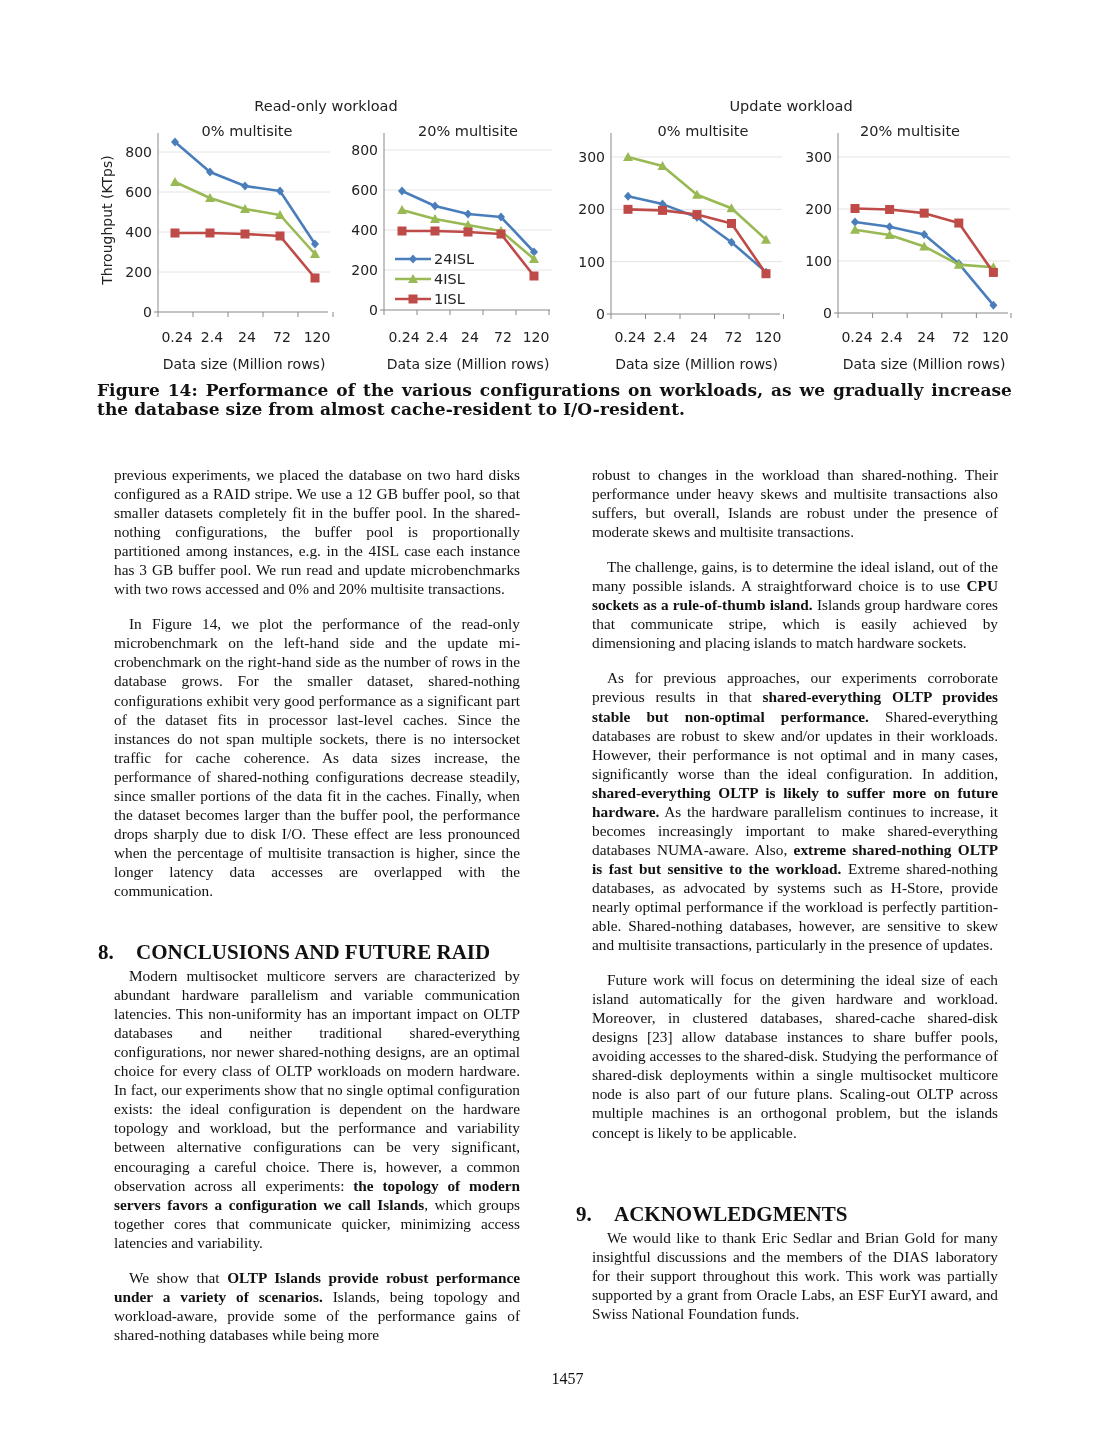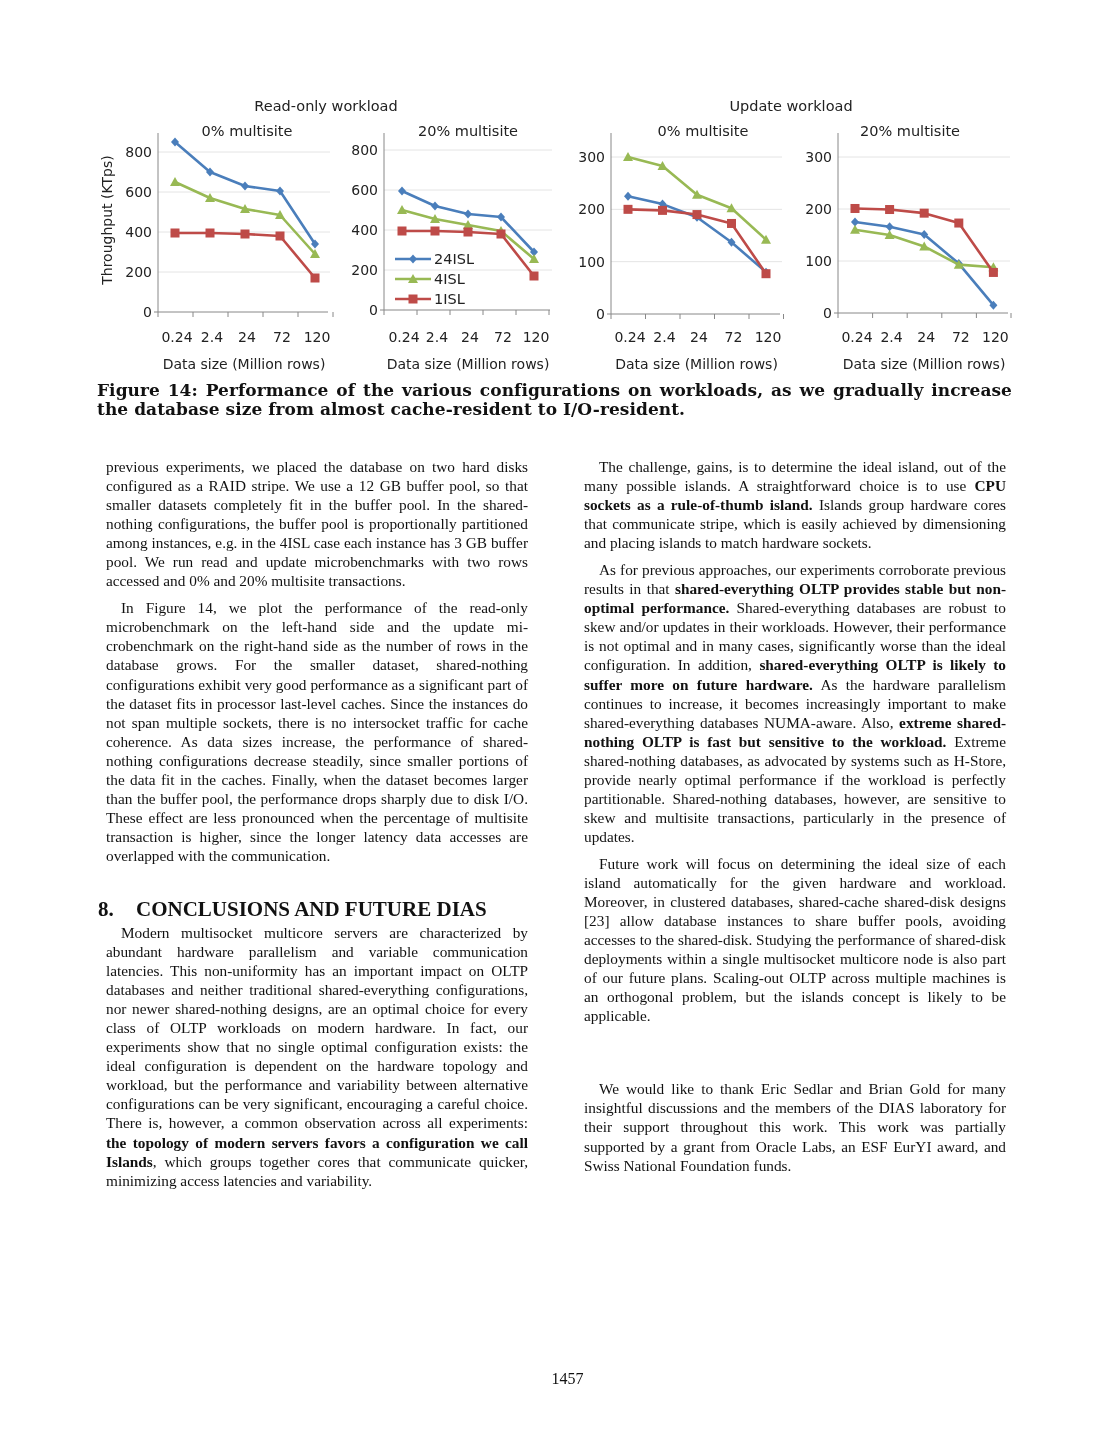--- a/index.html
+++ b/index.html
@@ -12,21 +12,21 @@
       font-family: "DejaVu Serif", serif; font-weight: bold; font-size: 17px; line-height: 19px;
       text-align: justify; letter-spacing: 0.05px;
     }
     .col {
       position: absolute; top: 449px; width: 438px;
       font-family: "Liberation Serif", serif; font-size: 15.3px; line-height: 19.05px;
       text-align: justify; hyphens: manual;
     }
     .col-left { left: 98px; }
     .col-right { left: 576px; }
-    .col p { margin: 8px; }
+    .col p { margin: 16px; }
     .col p.indent { text-indent: 15px; }
     .col b { font-weight: bold; }
     .section-heading {
       font-family: "Liberation Serif", serif; font-weight: bold; font-size: 21px;
       line-height: 24px; margin: 0; white-space: nowrap;
     }
     .section-heading .num { display: inline-block; width: 38px; }
     .page-number {
       position: absolute; left: 0; width: 1113px; top: 1370px; text-align: center;
       font-family: "Liberation Serif", serif; font-size: 16px; padding-left: 11px;
@@ -226,26 +226,31 @@
   </svg>
 </div>
 
 <div class="caption">Figure 14: Performance of the various configurations on workloads, as we gradually increase the database size from almost cache-resident to I/O-resident.</div>
 
 <div class="col col-left">
   <p>previous experiments, we placed the database on two hard disks configured as a RAID stripe. We use a 12 GB buffer pool, so that smaller datasets completely fit in the buffer pool. In the shared-nothing configurations, the buffer pool is proportionally partitioned among instances, e.g. in the 4ISL case each instance has 3 GB buffer pool. We run read and update microbenchmarks with two rows accessed and 0% and 20% multisite transactions.</p>
   <p class="indent">In Figure 14, we plot the performance of the read-only microbenchmark on the left-hand side and the update mi­crobenchmark on the right-hand side as the number of rows in the database grows. For the smaller dataset, shared-nothing configurations exhibit very good performance as a significant part of the dataset fits in processor last-level caches. Since the instances do not span multiple sockets, there is no inter­socket traffic for cache coherence. As data sizes increase, the performance of shared-nothing configurations decrease steadily, since smaller portions of the data fit in the caches. Finally, when the dataset becomes larger than the buffer pool, the performance drops sharply due to disk I/O. These effect are less pronounced when the percentage of multisite transaction is higher, since the longer latency data accesses are overlapped with the communication.</p>
   <div style="height:24px"></div>
   <h2 class="section-heading">
-    <span class="num">8.</span><span>CONCLUSIONS AND FUTURE DIAS</span>
+    <span class="num">8.</span><span>CONCLUSIONS AND FUTURE RAID</span>
   </h2>
   <p class="indent" style="margin-top:2px;"><span>Modern multisocket multicore servers are characterized by abundant hardware parallelism and variable communication latencies. This non-uniformity has an important impact on OLTP databases and neither traditional shared-everything configurations, nor newer shared-nothing designs, are an op­timal choice for every class of OLTP workloads on modern hardware. In fact, our experiments show that no single opti­mal configuration exists: the ideal configuration is dependent on the hardware topology and workload, but the performance and variability between alternative configurations can be very significant, encouraging a careful choice. There is, however, a common observation across all experiments: </span><b>the topol­ogy of modern servers favors a configuration we call Islands</b><span>, which groups together cores that communicate quicker, minimizing access latencies and variability.</span></p>
+  <p class="indent"><span>We show that </span><b>OLTP Islands provide robust perfor­mance under a variety of scenarios.</b><span> Islands, being topology and workload-aware, provide some of the perfor­mance gains of shared-nothing databases while being more</span></p>
 </div>
 
 <div class="col col-right">
+  <p>robust to changes in the workload than shared-nothing. Their performance under heavy skews and multisite transactions also suffers, but overall, Islands are robust under the presence of moderate skews and multisite transactions.</p>
   <p class="indent"><span>The challenge, gains, is to determine the ideal island, out of the many possible islands. A straightforward choice is to use </span><b>CPU sockets as a rule-of-thumb island.</b><span> Islands group hardware cores that communicate stripe, which is easily achieved by dimensioning and placing islands to match hardware sockets.</span></p>
   <p class="indent"><span>As for previous approaches, our experiments corroborate previous results in that </span><b>shared-everything OLTP pro­vides stable but non-optimal performance.</b><span> Shared-everything databases are robust to skew and/or updates in their workloads. However, their performance is not optimal and in many cases, significantly worse than the ideal config­uration. In addition, </span><b>shared-everything OLTP is likely to suffer more on future hardware.</b><span> As the hardware parallelism continues to increase, it becomes increasingly im­portant to make shared-everything databases NUMA-aware. Also, </span><b>extreme shared-nothing OLTP is fast but sensi­tive to the workload.</b><span> Extreme shared-nothing databases, as advocated by systems such as H-Store, provide nearly optimal performance if the workload is perfectly partition­able. Shared-nothing databases, however, are sensitive to skew and multisite transactions, particularly in the presence of updates.</span></p>
   <p class="indent">Future work will focus on determining the ideal size of each island automatically for the given hardware and workload. Moreover, in clustered databases, shared-cache shared-disk designs [23] allow database instances to share buffer pools, avoiding accesses to the shared-disk. Studying the perfor­mance of shared-disk deployments within a single multisocket multicore node is also part of our future plans. Scaling-out OLTP across multiple machines is an orthogonal problem, but the islands concept is likely to be applicable.</p>
   <div style="height:44px"></div>
+  <h2 class="section-heading">
+    <span class="num">9.</span><span>ACKNOWLEDGMENTS</span>
+  </h2>
   <p class="indent" style="margin-top:2px;">We would like to thank Eric Sedlar and Brian Gold for many insightful discussions and the members of the DIAS laboratory for their support throughout this work. This work was partially supported by a grant from Oracle Labs, an ESF EurYI award, and Swiss National Foundation funds.</p>
 </div>
 
 <div class="page-number">1457</div>
 
 </body></html>

